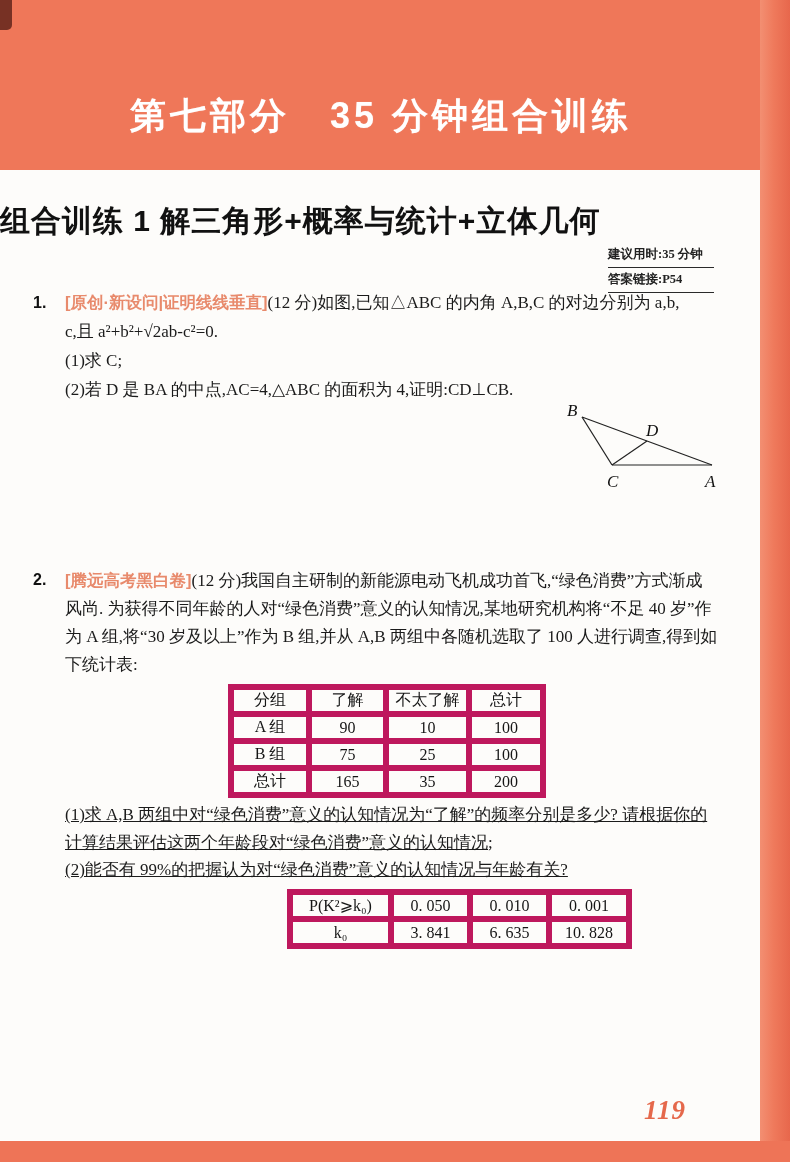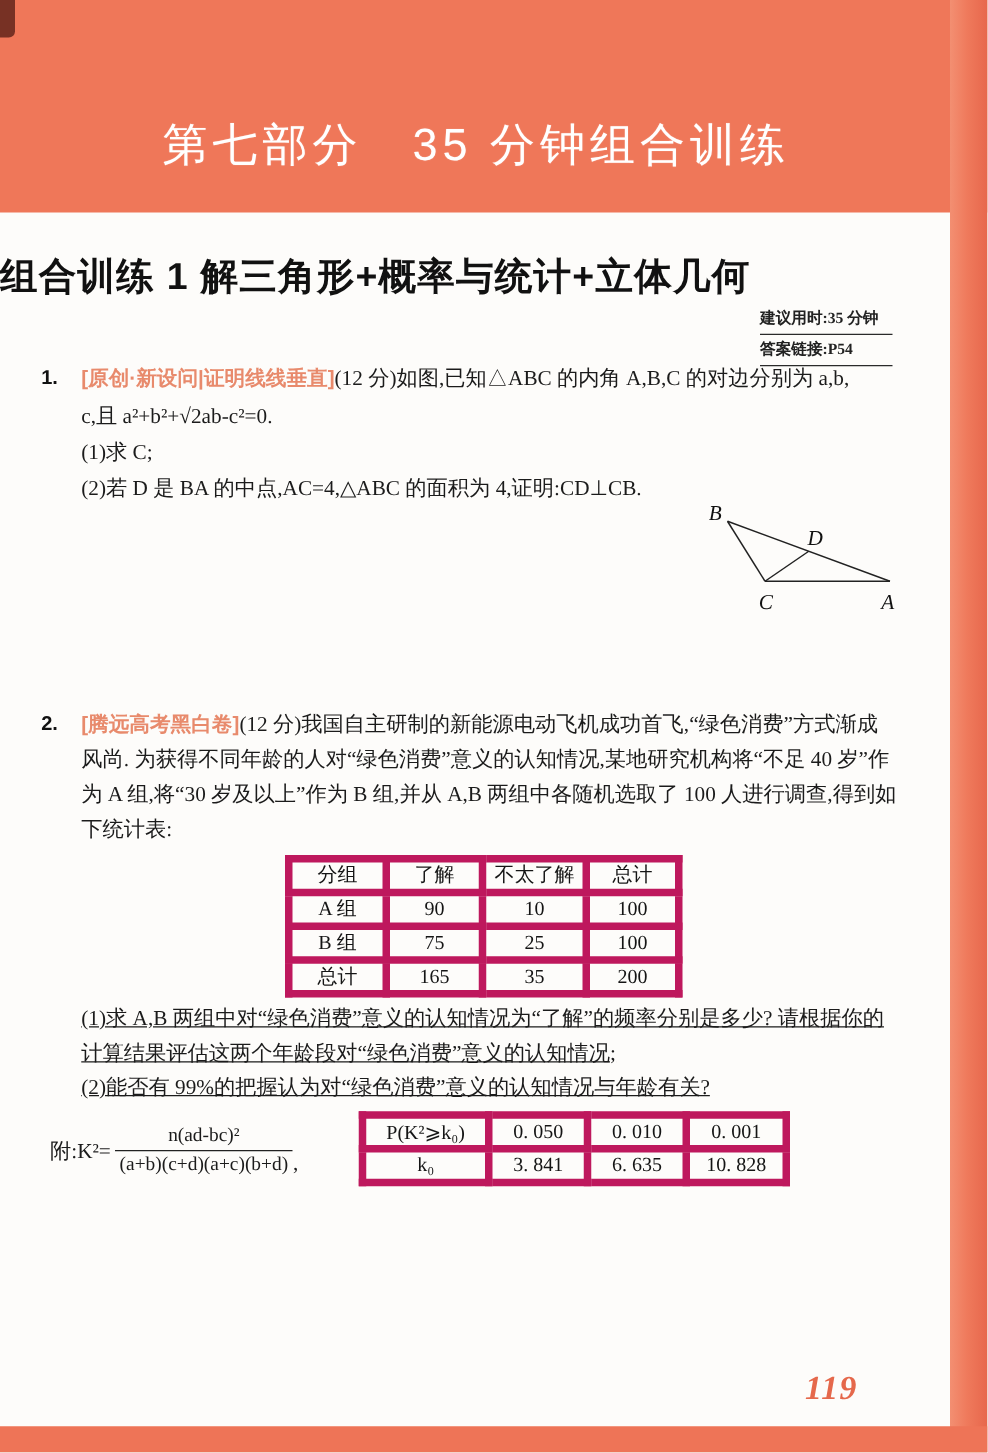--- a/index.html
+++ b/index.html
@@ -11,21 +11,21 @@
   }
   
   .banner {
     position:absolute; left:0; top:0; width:790px; height:170px;
     background:#ef7759;
   }
   .banner-title {
     padding-top:92px; padding-right:28px;
     text-align:center; color:#ffffff;
     font-family:"Liberation Sans", sans-serif;
-    font-size:36px; font-weight:normal; letter-spacing:4px;
+    font-size:36px; font-weight:bold; letter-spacing:4px;
     text-shadow:0 0 1px rgba(255,255,255,.4);
   }
   .right-border {
     position:absolute; right:0; top:0; width:30px; height:1162px;
     background:linear-gradient(to right, #f38f72 0%, #ef7a5c 45%, #e7674c 100%);
   }
   .bottom-border {
     position:absolute; left:0; bottom:0; width:790px; height:21px;
     background:#ee7457;
   }
@@ -186,28 +186,20 @@
       </tr>
     </tbody>
   </table>
 
   <div class="questions">
     <div class="pline">(1)求 A,B 两组中对“绿色消费”意义的认知情况为“了解”的频率分别是多少? 请根据你的</div>
     <div class="pline">计算结果评估这两个年龄段对“绿色消费”意义的认知情况;</div>
     <div class="pline">(2)能否有 99%的把握认为对“绿色消费”意义的认知情况与年龄有关?</div>
   </div>
 
-  <div class="formula">
-    <span>附:K²=</span>
-    <span class="frac">
-      <span class="num">n(ad-bc)²</span>
-      <span class="den">(a+b)(c+d)(a+c)(b+d)</span>
-    </span>
-    <span class="comma">,</span>
-  </div>
 
   <table class="ztable crit-table">
     <colgroup>
         <col style="width:101px">
         <col style="width:79px">
         <col style="width:79px">
         <col style="width:80px">
       </colgroup>
     <tbody>
       <tr>

